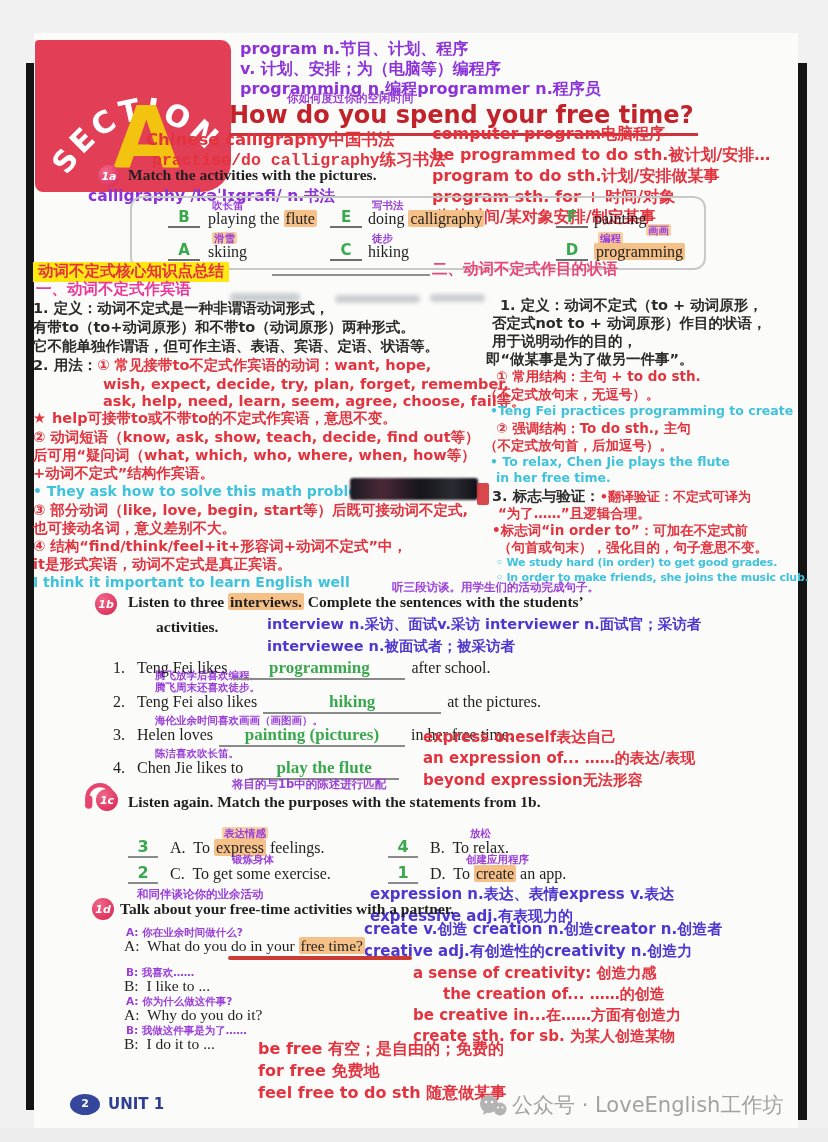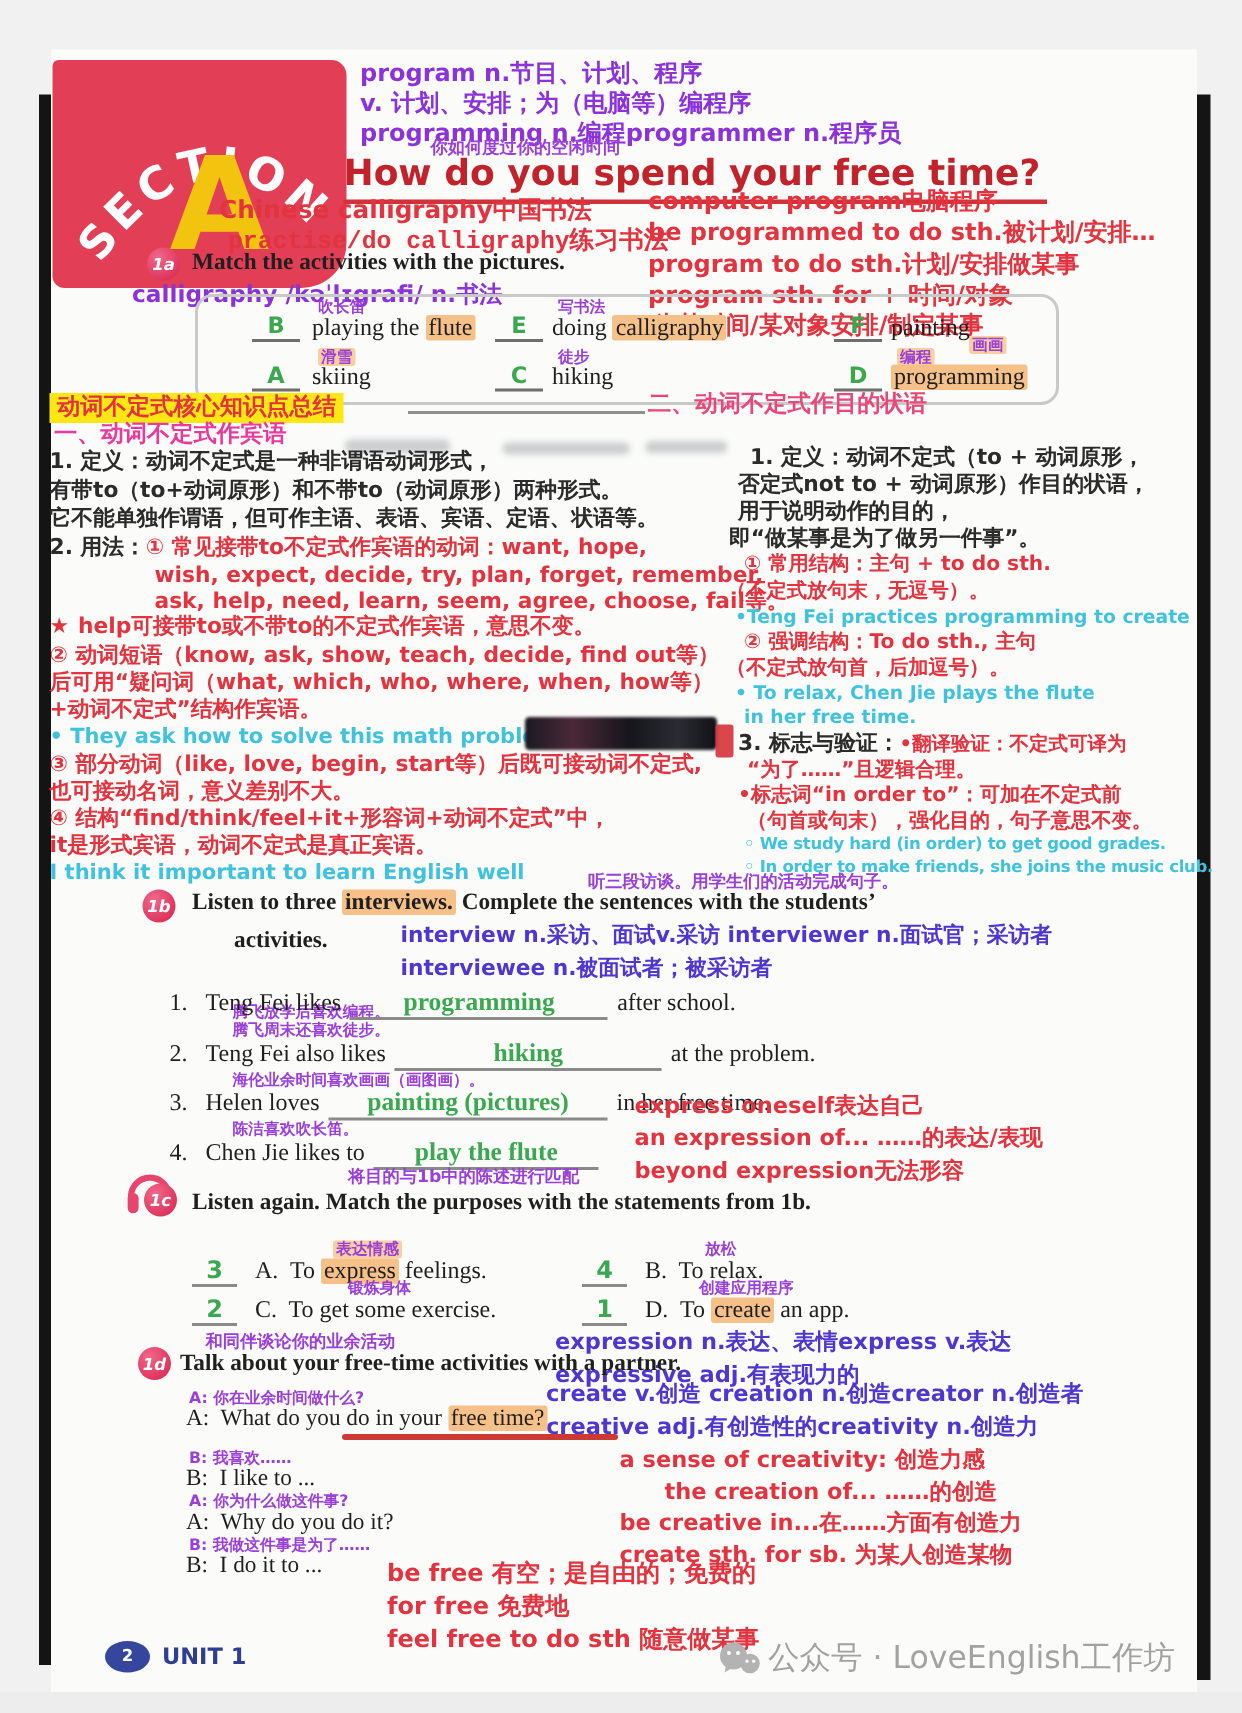--- a/index.html
+++ b/index.html
@@ -141,21 +141,21 @@
 <div class="badge" style="left:95px;top:593px;">1b</div>
 <div class="abs serif" style="left:128px;top:593px;font-size:15.5px;"><span>Listen to three </span><span class="hl">interviews.</span><span> Complete the sentences with the students’</span></div>
 <div class="abs serif" style="left:156px;top:618px;font-size:15.5px;">activities.</div>
 <div class="abs hw violet b" style="left:267px;top:616px;font-size:14.5px;">interview n.采访、面试v.采访 interviewer n.面试官；采访者</div>
 <div class="abs hw violet b" style="left:267px;top:638px;font-size:14.5px;">interviewee n.被面试者；被采访者</div>
 
 <div class="abs note" style="left:155px;top:647px;margin-top:22px;">腾飞放学后喜欢编程。</div>
 <div class="abs serif" style="left:113px;top:658px;font-size:16px;font-weight:normal;"><span style="display:inline-block;width:24px;">1.</span><span>Teng Fei likes</span><span class="ansline" style="width:172px;font-size:17px;margin:0 6px;">programming</span><span>after school.</span></div>
 
 <div class="abs note" style="left:155px;top:681px;">腾飞周末还喜欢徒步。</div>
-<div class="abs serif" style="left:113px;top:692px;font-size:16px;font-weight:normal;"><span style="display:inline-block;width:24px;">2.</span><span>Teng Fei also likes</span><span class="ansline" style="width:178px;font-size:17px;margin:0 6px;">hiking</span><span>at the problem.</span></div>
+<div class="abs serif" style="left:113px;top:692px;font-size:16px;font-weight:normal;"><span style="display:inline-block;width:24px;">2.</span><span>Teng Fei also likes</span><span class="ansline" style="width:178px;font-size:17px;margin:0 6px;">hiking</span><span>at the pictures.</span></div>
 
 <div class="abs note" style="left:155px;top:714px;">海伦业余时间喜欢画画（画图画）。</div>
 <div class="abs serif" style="left:113px;top:725px;font-size:16px;font-weight:normal;"><span style="display:inline-block;width:24px;">3.</span><span>Helen loves</span><span class="ansline" style="width:186px;font-size:17px;margin:0 6px;">painting (pictures)</span><span>in her free time.</span></div>
 
 <div class="abs note" style="left:155px;top:747px;">陈洁喜欢吹长笛。</div>
 <div class="abs serif" style="left:113px;top:758px;font-size:16px;font-weight:normal;"><span style="display:inline-block;width:24px;">4.</span><span>Chen Jie likes to</span><span class="ansline" style="width:150px;font-size:17px;margin:0 6px;">play the flute</span></div>
 
 <div class="abs hw red b" style="left:423px;top:729px;font-size:15px;">express oneself表达自己</div>
 <div class="abs hw red b" style="left:423px;top:750px;font-size:15px;">an expression of... ……的表达/表现</div>
 <div class="abs hw red b" style="left:423px;top:772px;font-size:15px;">beyond expression无法形容</div>

